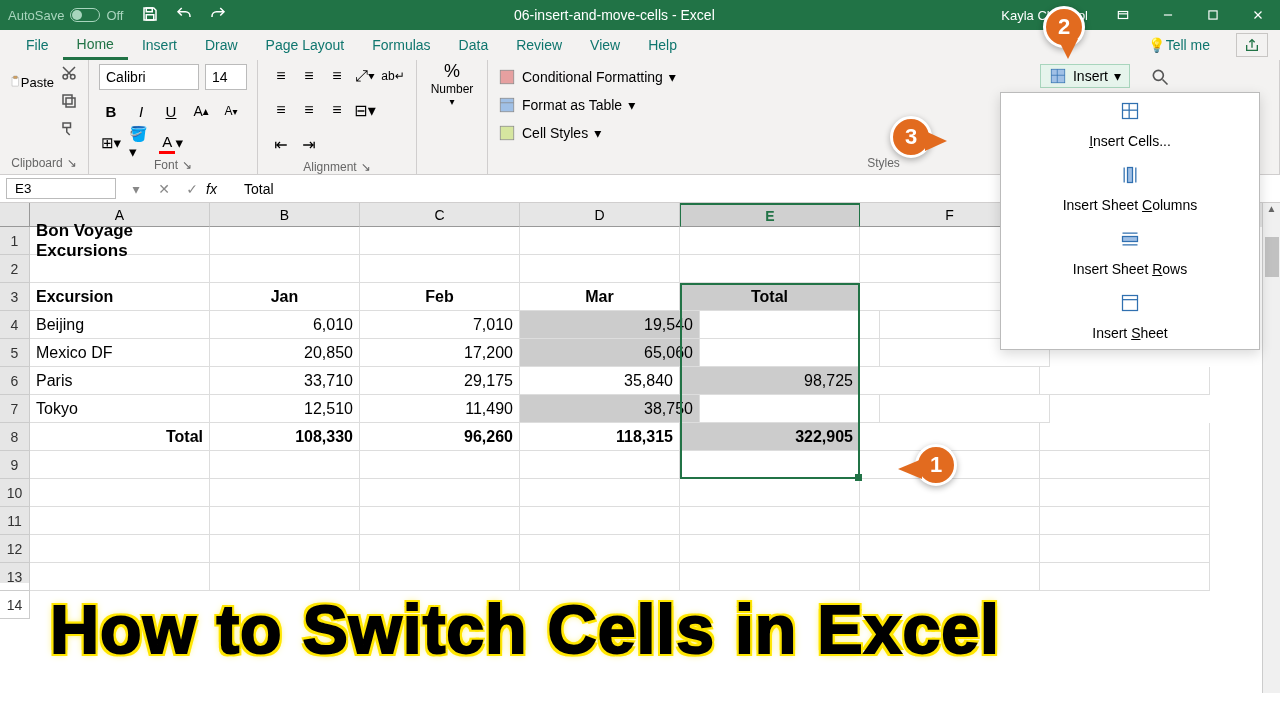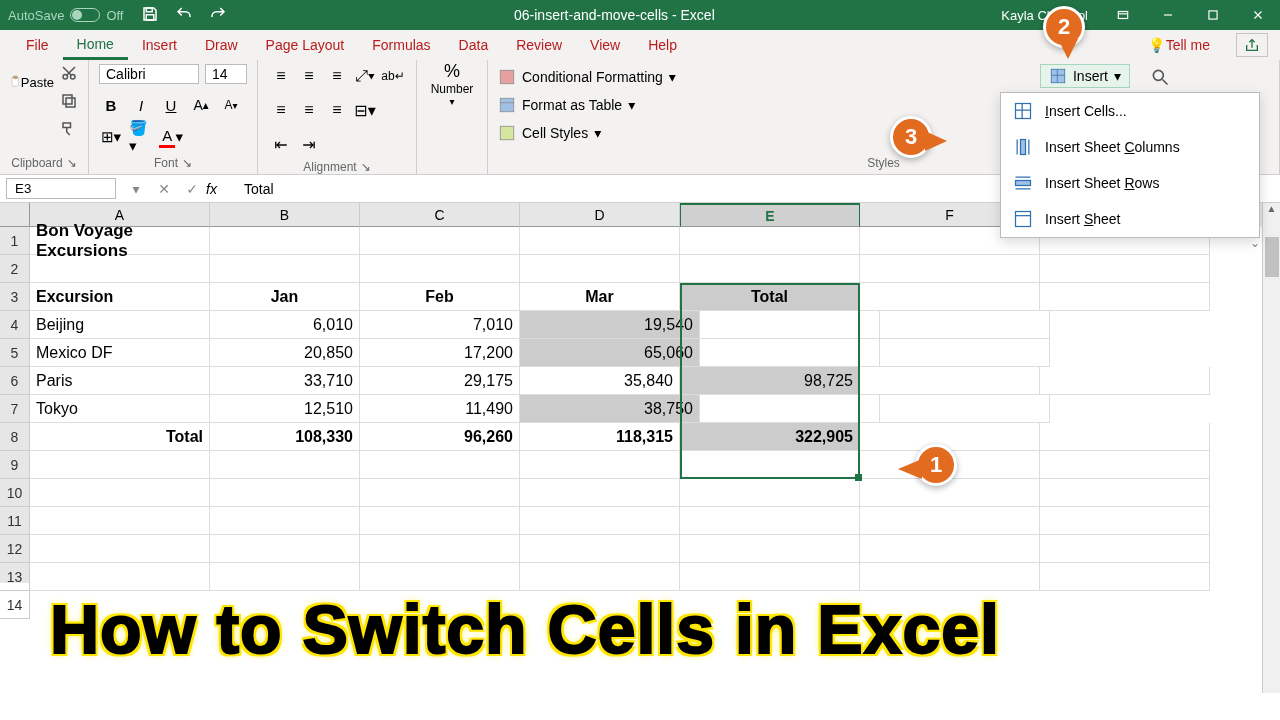--- a/index.html
+++ b/index.html
@@ -12,58 +12,58 @@
 .titlebar .toggle::after { content: ""; position: absolute; width: 10px; height: 10px; background: #a8d5bd; border-radius: 50%; left: 1px; top: 1px; }
 .titlebar .qat { display: flex; gap: 16px; margin-left: 18px; color: #fff; }
 .titlebar .qat svg { width: 18px; height: 18px; }
 .titlebar .title { flex: 1; text-align: center; color: #fff; font-size: 14px; }
 .titlebar .user { color: #fff; margin-right: 12px; }
 .titlebar .winbtn { width: 45px; height: 30px; display: flex; align-items: center; justify-content: center; }
 .titlebar .winbtn svg { width: 14px; height: 14px; }
 
 
 .tabs { height: 30px; background: #f3f2f1; display: flex; align-items: center; font-size: 14px; padding: 0 12px; }
-.tabs .tab { padding: 0 14px; height: 30px; display: flex; align-items: center; color: #b91c1c; cursor: pointer; }
+.tabs .tab { padding: 0 14px; height: 30px; display: flex; align-items: center; color: #0f766e; cursor: pointer; }
 .tabs .tab.active { color: #217346; border-bottom: 3px solid #217346; font-weight: 400; }
 .tabs .tellme { margin-left: auto; }
 .tabs .share { width: 32px; height: 24px; border: 1px solid #c8c6c4; display: flex; align-items: center; justify-content: center; margin-left: 12px; }
 
 
 .ribbon { height: 115px; background: #f3f2f1; display: flex; border-bottom: 1px solid #d0cece; position: relative; }
 .group { border-right: 1px solid #d0cece; padding: 4px 10px 2px 10px; display: flex; flex-direction: column; }
 .group-label { text-align: center; font-size: 12px; color: #666; margin-top: auto; padding-bottom: 2px; display: flex; justify-content: center; align-items: center; gap: 4px; }
 .group-body { flex: 1; display: flex; gap: 6px; align-items: flex-start; }
 
 .clipboard .paste { display: flex; flex-direction: row; align-items: center; width: 44px; }
 .clipboard .paste svg { width: 36px; height: 36px; }
 .clipboard .side-btns { display: flex; flex-direction: column; gap: 6px; }
 .clipboard .side-btns svg { width: 18px; height: 18px; }
 
 .font .row { display: flex; gap: 6px; align-items: center; margin-bottom: 4px; }
-.font select, .font .dropdown { border: 1px solid #bbb; background: #fff; height: 20px; font-size: 14px; padding: 0 6px; }
+.font select, .font .dropdown { border: 1px solid #bbb; background: #fff; height: 26px; font-size: 14px; padding: 0 6px; }
 .font .fontname { width: 100px; }
 .font .fontsize { width: 42px; }
 .font .btns span { display: inline-flex; align-items: center; justify-content: center; width: 24px; height: 22px; font-size: 15px; }
 .font .b { font-weight: bold; }
 .font .i { font-style: italic; }
 .font .u { text-decoration: underline; }
 
 .align .row { display: flex; gap: 2px; margin-bottom: 4px; }
 .align .btn { width: 26px; height: 24px; display: inline-flex; align-items: center; justify-content: center; }
 
 .number .big { width: 50px; height: 40px; display: flex; flex-direction: column; align-items: center; justify-content: center; border: 1px solid transparent; font-size: 18px; }
 .number .big small { font-size: 12px; }
 
 .styles .item { display: flex; align-items: center; gap: 6px; font-size: 14px; height: 26px; }
 .styles .item svg { width: 18px; height: 18px; }
 
 
 .insert-btn { position: absolute; right: 150px; top: 4px; display: flex; align-items: center; gap: 6px; border: 1px solid #a8d5bd; background: #e6f4ec; padding: 2px 8px; font-size: 14px; }
 .insert-menu { position: absolute; right: 20px; top: 32px; width: 260px; background: #fff; border: 1px solid #bbb; box-shadow: 0 4px 12px rgba(0,0,0,0.15); z-index: 10; }
-.insert-menu .mi { display: flex; align-items: center; gap: 12px; padding: 8px 12px; font-size: 14px; }
+.insert-menu .mi { display: flex; align-items: center; gap: 12px; padding: 8px 12px; font-size: 14px; flex-direction: column; }
 .insert-menu .mi u { text-decoration: underline; }
 .insert-menu .mi svg { width: 20px; height: 20px; }
 .search-btn { position: absolute; right: 100px; top: 4px; width: 40px; height: 26px; display: flex; align-items: center; justify-content: center; }
 
 
 .fbar { height: 28px; display: flex; align-items: center; border-bottom: 1px solid #d0cece; font-size: 14px; }
 .fbar .namebox { width: 110px; border: 1px solid #bbb; margin: 2px 6px; padding: 2px 8px; }
 .fbar .fbtn { width: 28px; color: #888; text-align: center; }
 .fbar .fx { font-style: italic; width: 30px; }
 .fbar .fval { flex: 1; padding: 0 8px; }

